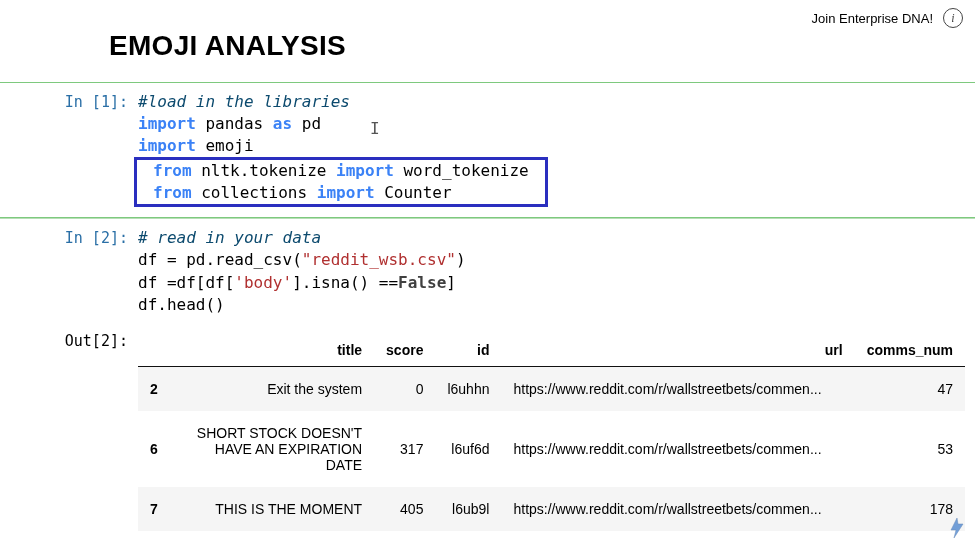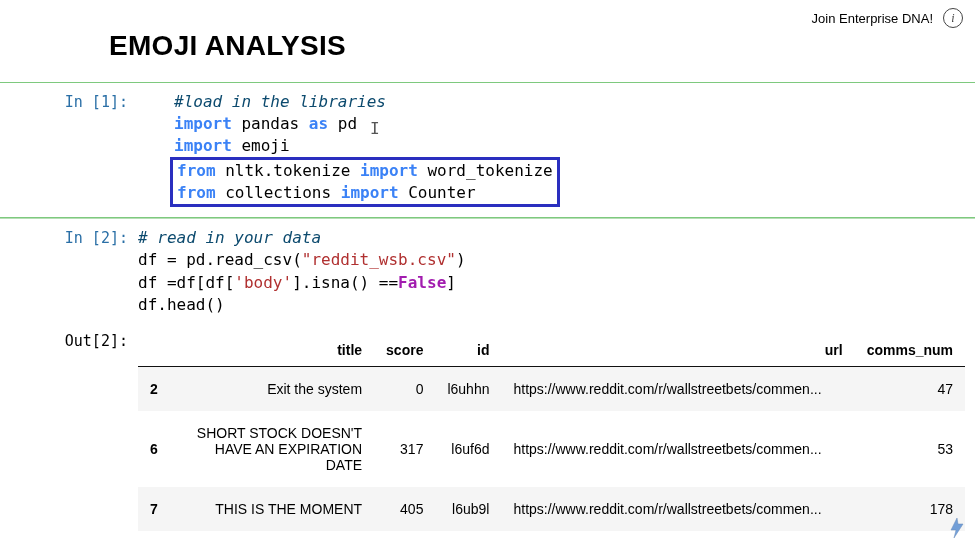--- a/index.html
+++ b/index.html
@@ -70,25 +70,25 @@
   pre.code {
     margin: 0;
     font-family: "SF Mono", "Consolas", "Menlo", monospace;
     font-size: 16px;
     line-height: 1.38;
     white-space: pre;
   }
   .c-comment { color: #0c4a6e; font-style: italic; }
   .c-keyword { color: #3b82f6; font-weight: 700; }
   .c-string { color: #b03030; }
-  .c-bool { color: #a21caf; font-weight: 700; }
+  .c-bool { color: #404040; font-weight: 700; }
   .highlight-box {
     display: inline-block;
     border: 3px solid #2a2fbf;
-    padding: 0 4px;
+    padding: 0 16px;
     margin-left: -4px;
   }
   .ibeam {
     position: absolute;
     font-family: monospace;
     font-size: 16px;
     color: #555;
     pointer-events: none;
   }
   
@@ -131,21 +131,21 @@
 </head>
 <body>
 
 <div class="topbar">
   <span>Join Enterprise DNA!</span>
   <span class="info-icon">i</span>
 </div>
 
 <div class="page-title">EMOJI ANALYSIS</div>
 
-<div class="cell selected" style="position:relative;gap:36px;">
+<div class="cell selected" style="position:relative;">
   <div class="prompt prompt-in">In [1]:</div>
   <div class="cell-body">
     <pre class="code"><span class="c-comment">#load in the libraries</span>
 <span class="c-keyword">import</span><span> pandas </span><span class="c-keyword">as</span><span> pd</span>
 <span class="c-keyword">import</span><span> emoji</span>
 <span class="highlight-box"><span class="c-keyword">from</span><span> nltk.tokenize </span><span class="c-keyword">import</span><span> word_tokenize</span>
 <span class="c-keyword">from</span><span> collections </span><span class="c-keyword">import</span><span> Counter</span></span></pre>
     <span class="ibeam" style="left:370px; top:36px;">I</span>
   </div>
 </div>

